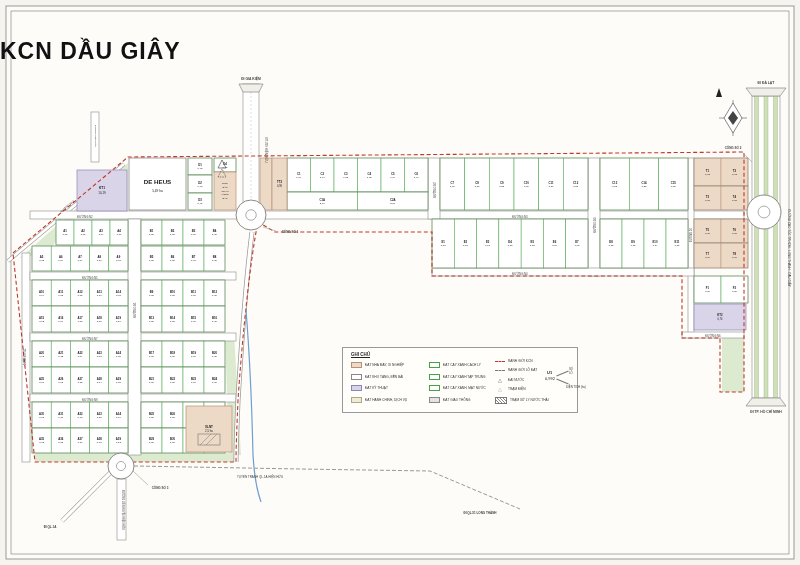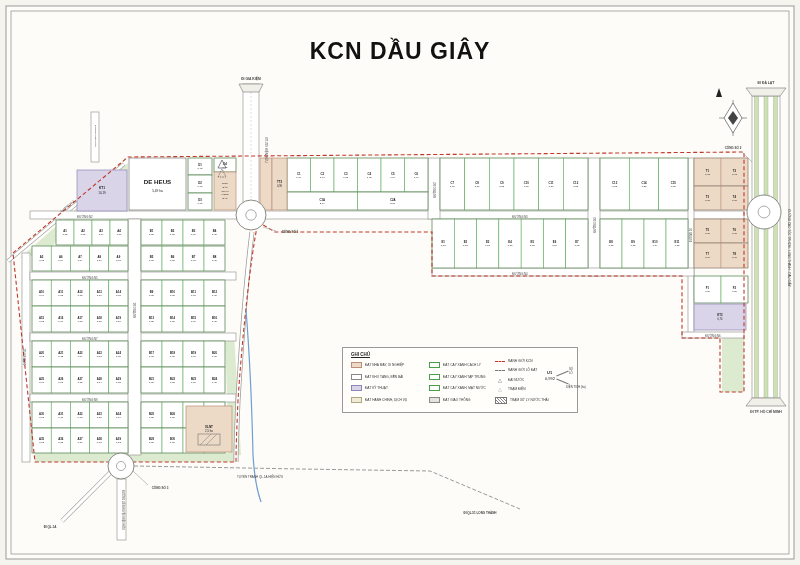--- a/index.html
+++ b/index.html
@@ -1,20 +1,20 @@
 <!DOCTYPE html>
 <html><head>
 <meta charset="utf-8">
 <style>
   html,body{margin:0;padding:0;}
   body{width:800px;height:565px;position:relative;background:#f6f4ee;overflow:hidden;
        font-family:"Liberation Sans",sans-serif;}
   #map{position:absolute;left:0;top:0;}
   svg text{font-family:"Liberation Sans",sans-serif;}
-  .title{position:absolute;top:38px;left:0;width:100%;text-align:center;
+  .title{position:absolute;top:38px;left:0;width:100%;
          font-size:23px;font-weight:bold;letter-spacing:1px;color:#111;}
   
   .legend{position:absolute;left:342px;top:347px;width:236px;height:66px;
           background:#fffefb;border:1px solid #999;box-sizing:border-box;z-index:5;}
   .lg-title{position:absolute;left:8px;top:4px;font-size:4.5px;font-weight:bold;
             text-decoration:underline;color:#222;}
   .lg-col{position:absolute;top:14px;}
   #lg-col1{left:8px;}  #lg-col2{left:86px;}  #lg-col3{left:152px;top:11px;}
   .lg-row{height:11.5px;white-space:nowrap;font-size:3.2px;color:#333;}
   #lg-col3 .lg-row{height:9.4px;}

